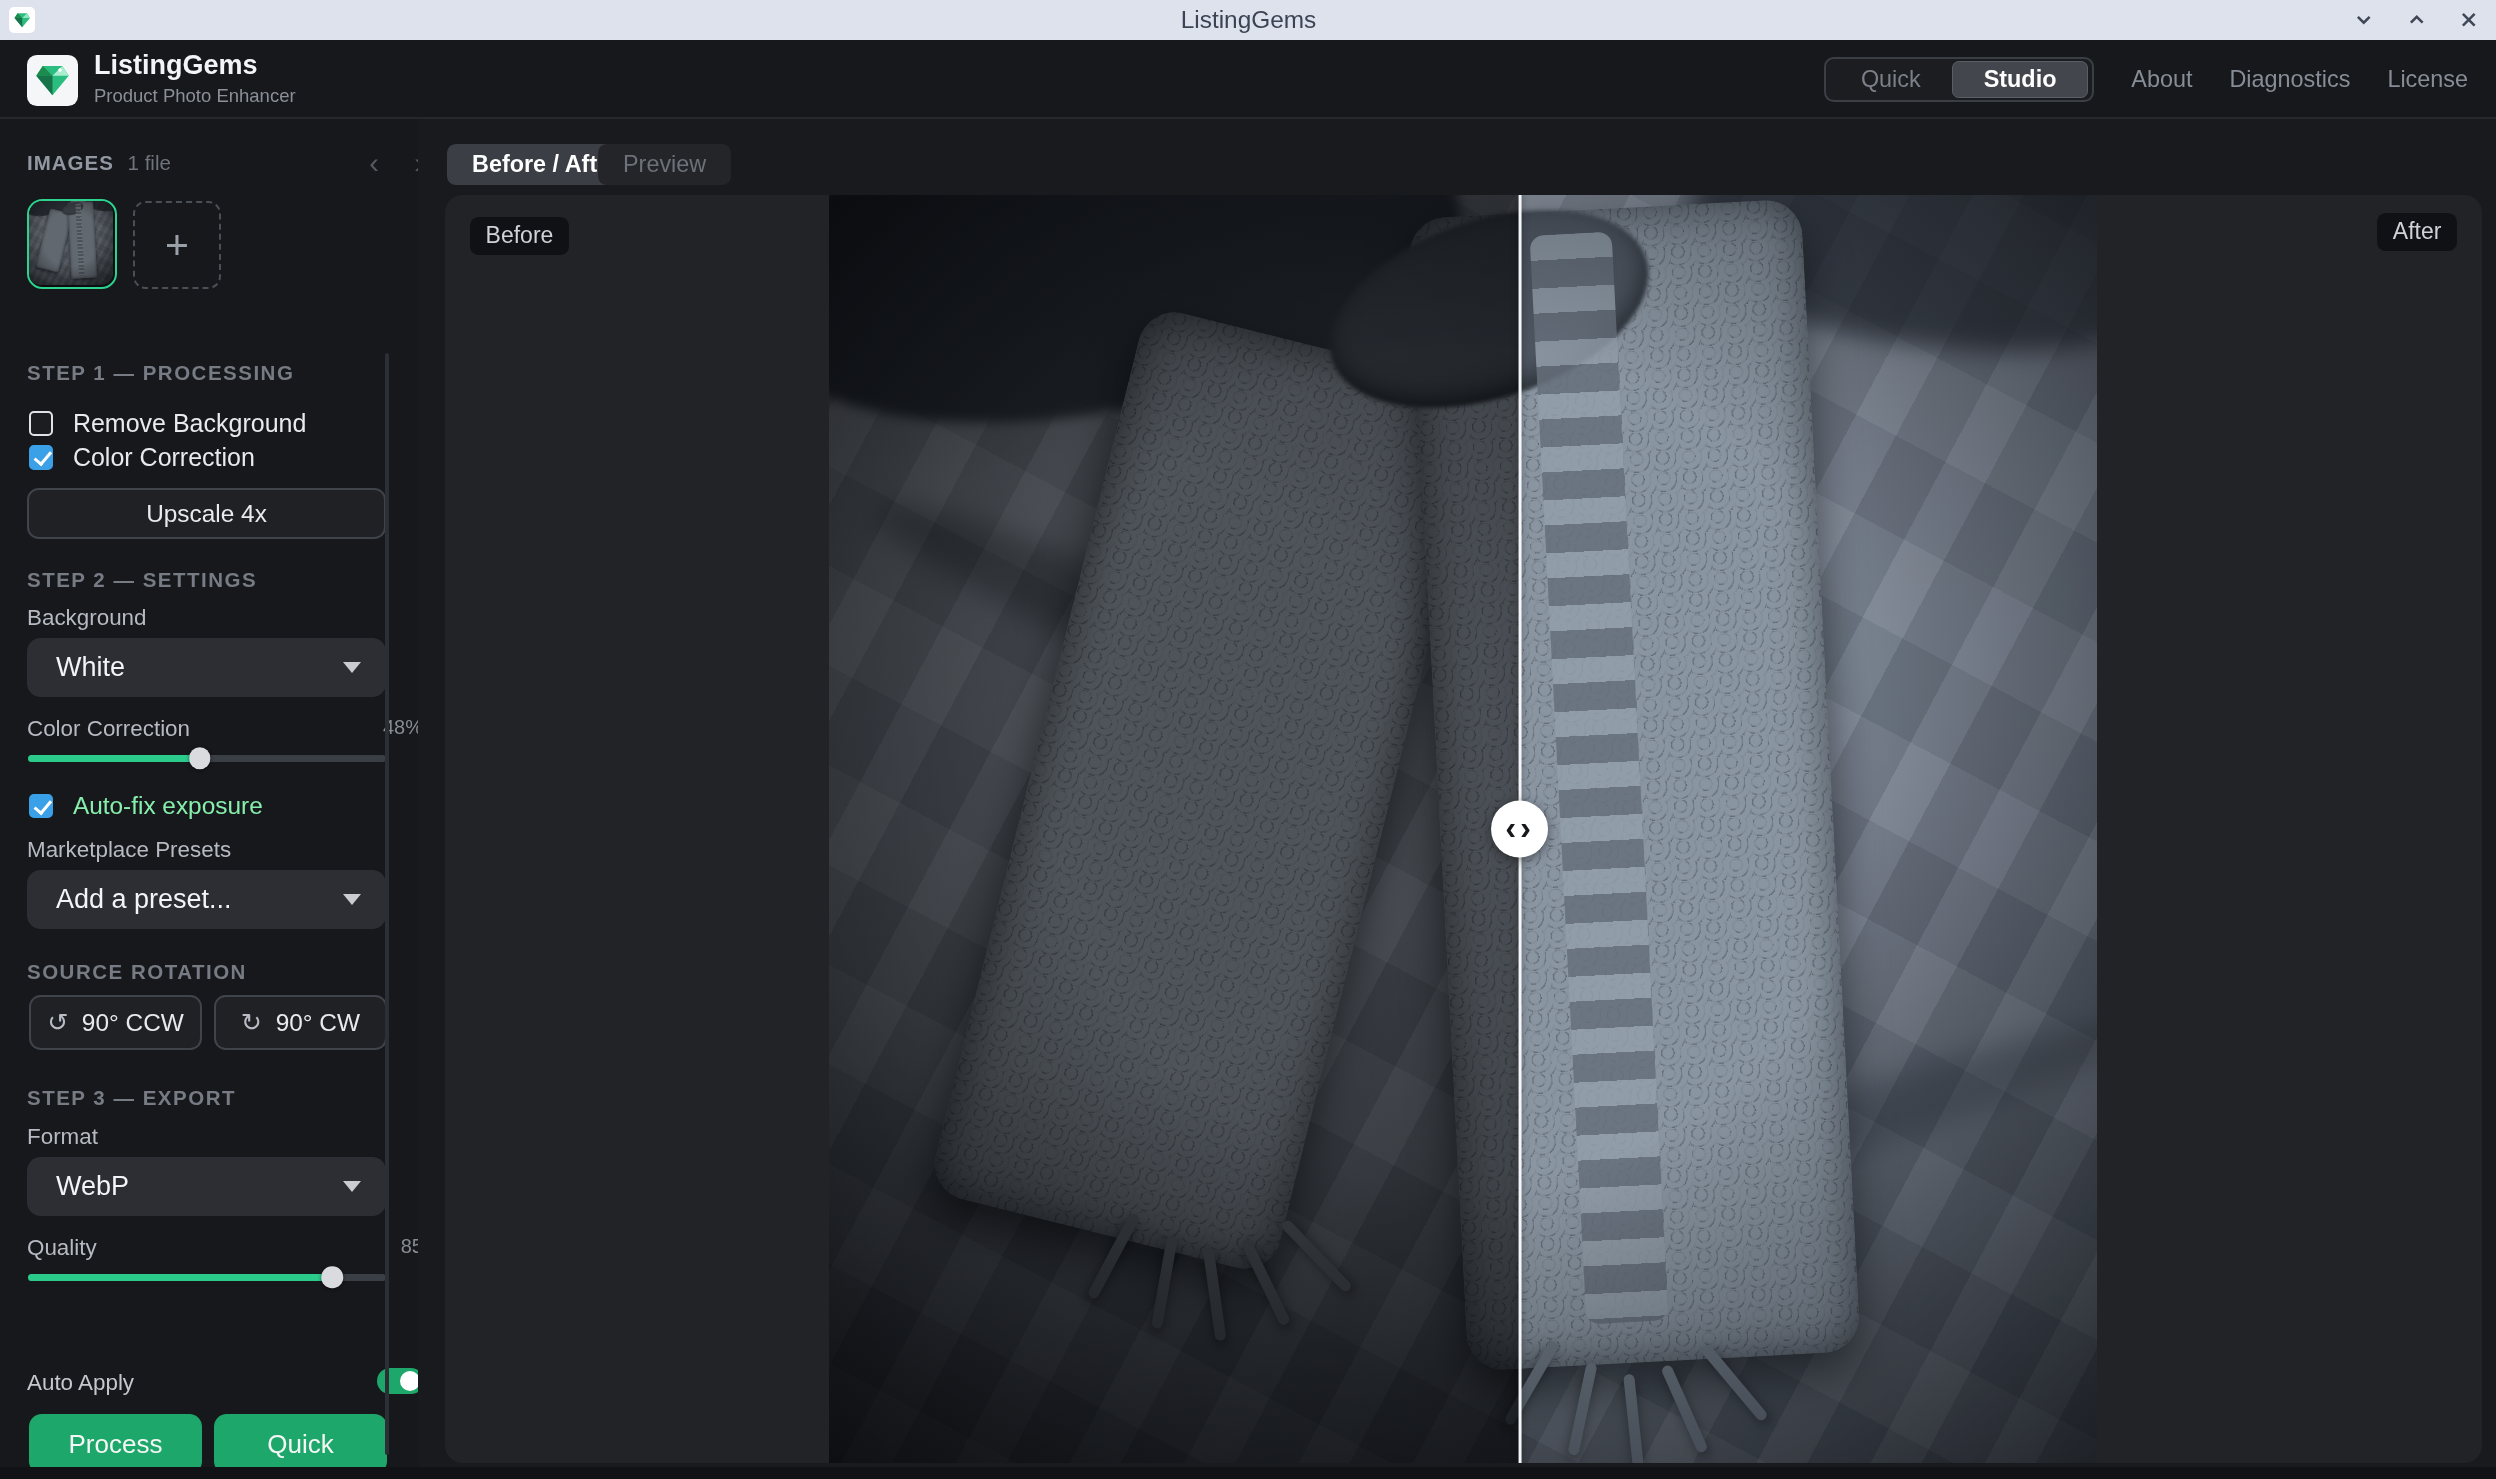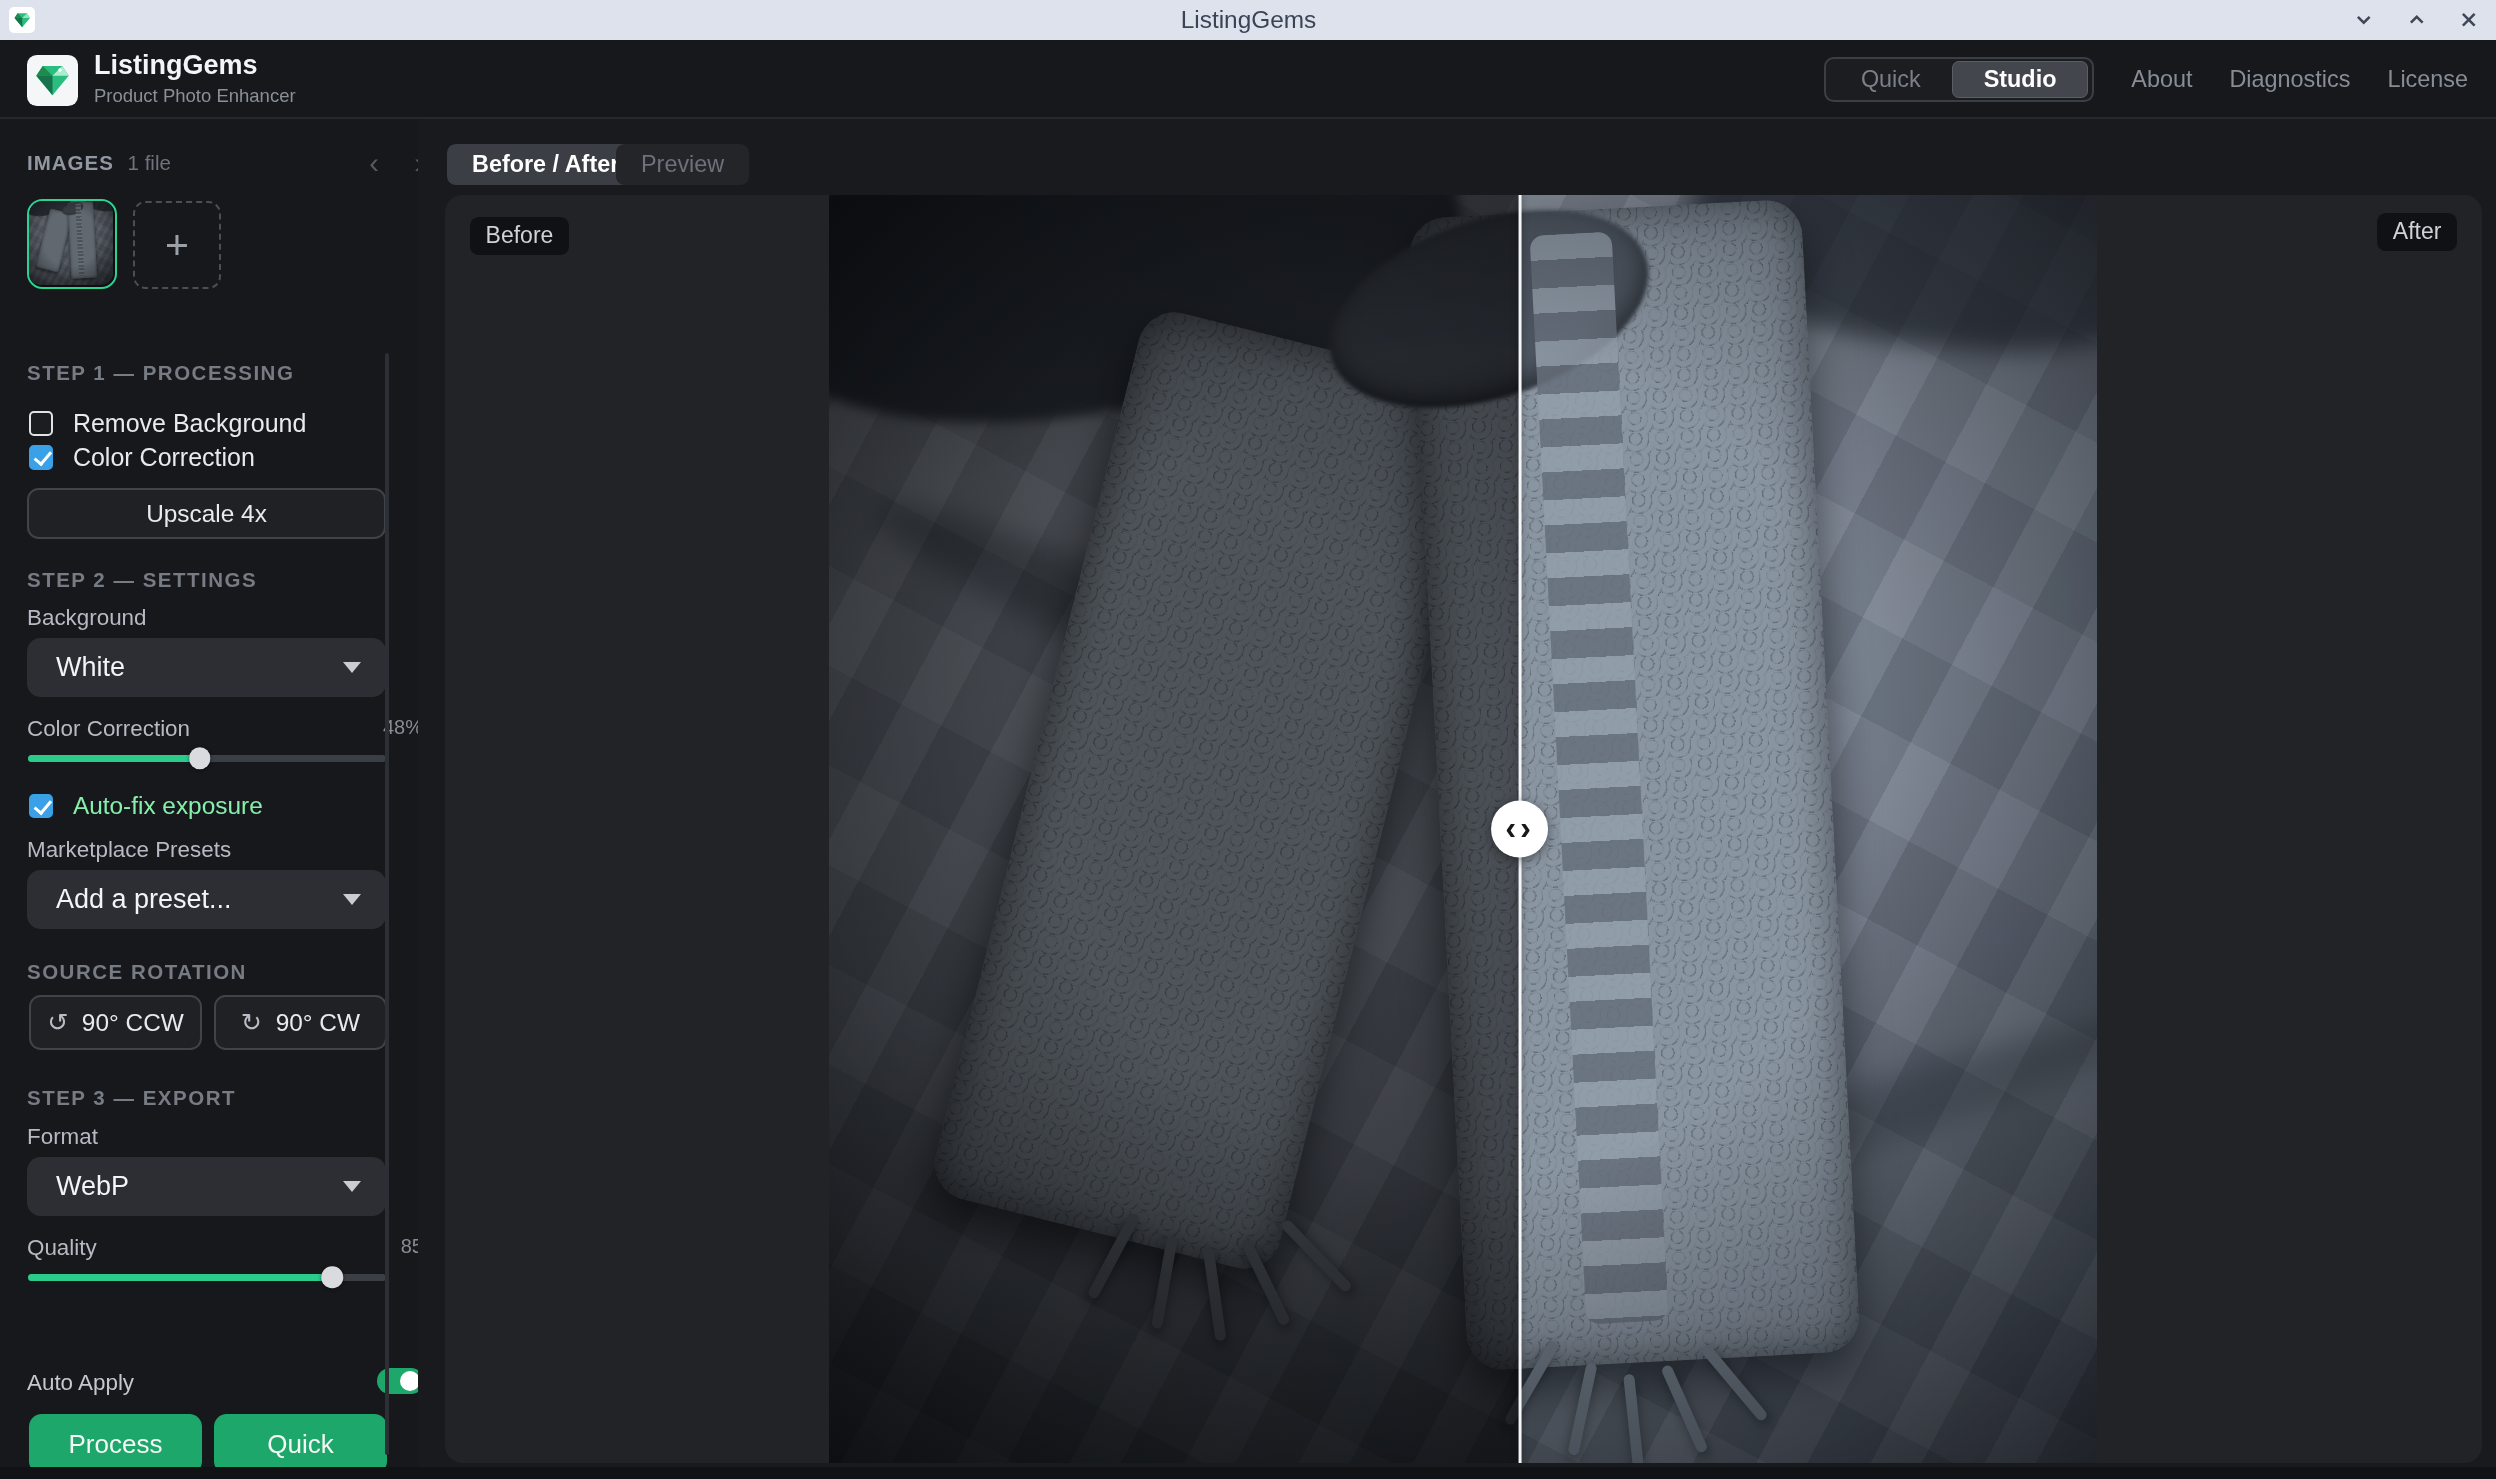--- a/index.html
+++ b/index.html
@@ -305,21 +305,21 @@
   </div>
 
   <div class="cta" style="left:29px; width:173px;">Process</div>
   <div class="cta" style="left:214px; width:173px;">Quick</div>
 
   <div id="side-scrollbar"></div>
 </div>
 
 <div id="main">
   <div class="tab active" style="left:29px;">Before / After</div>
-  <div class="tab inactive" style="left:198px;">Preview</div>
+  <div class="tab inactive" style="left:180px;">Preview</div>
 
   <div id="panel">
     <div class="badge" id="badge-before">Before</div>
     <div class="badge" id="badge-after">After</div>
 
     <div id="compare">
 
       <div class="half after">
         <div class="scene">
           <div class="folds"></div>

